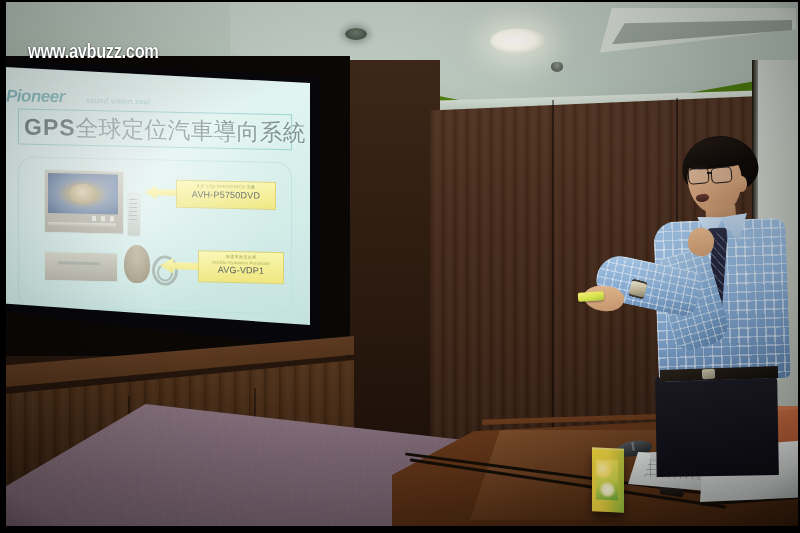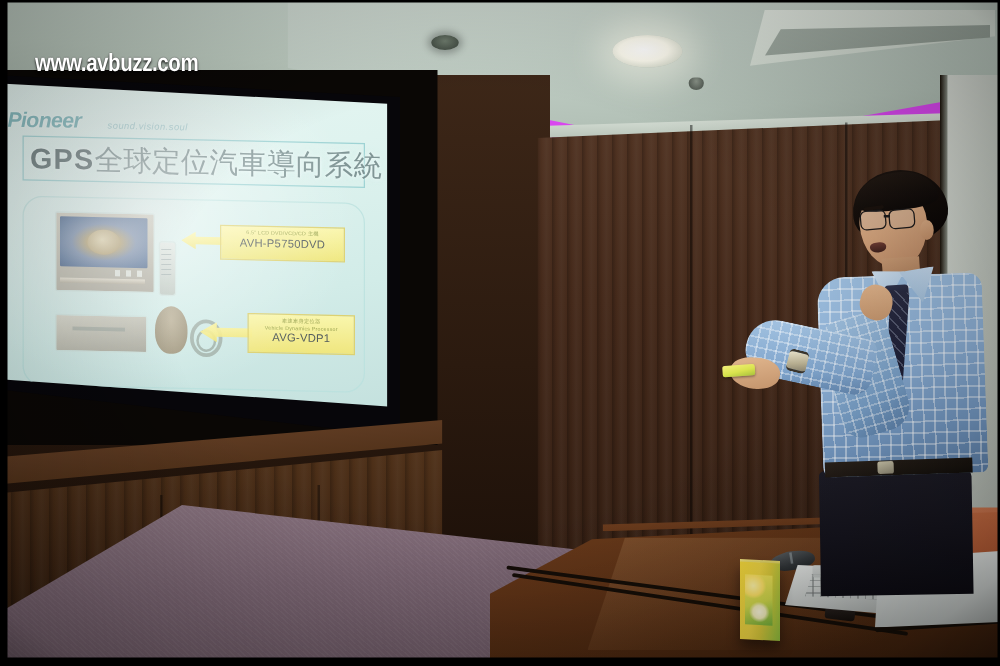--- a/index.html
+++ b/index.html
@@ -1,20 +1,20 @@
 <!DOCTYPE html>
 <html><head>
 <meta charset="utf-8">
 <style>
   html,body{margin:0;padding:0;background:#000;}
   body{font-family:"Liberation Sans",sans-serif;}
 
   #photo{
     position:relative;width:800px;height:533px;overflow:hidden;
-    background:#d946ef;
+    background:#4d7c0f;
   }
 
   
   .ceiling{
     position:absolute;left:230px;top:0;width:570px;height:118px;
     background:linear-gradient(175deg,#cfdad2 0%,#c2cfc6 35%,#b4c2b8 70%,#9fada3 100%);
     clip-path:polygon(0% 0%,100% 0%,100% 62%,56% 100%,0% 46%);
   }
   .ceiling-left{
     position:absolute;left:0px;top:0;width:300px;height:86px;

